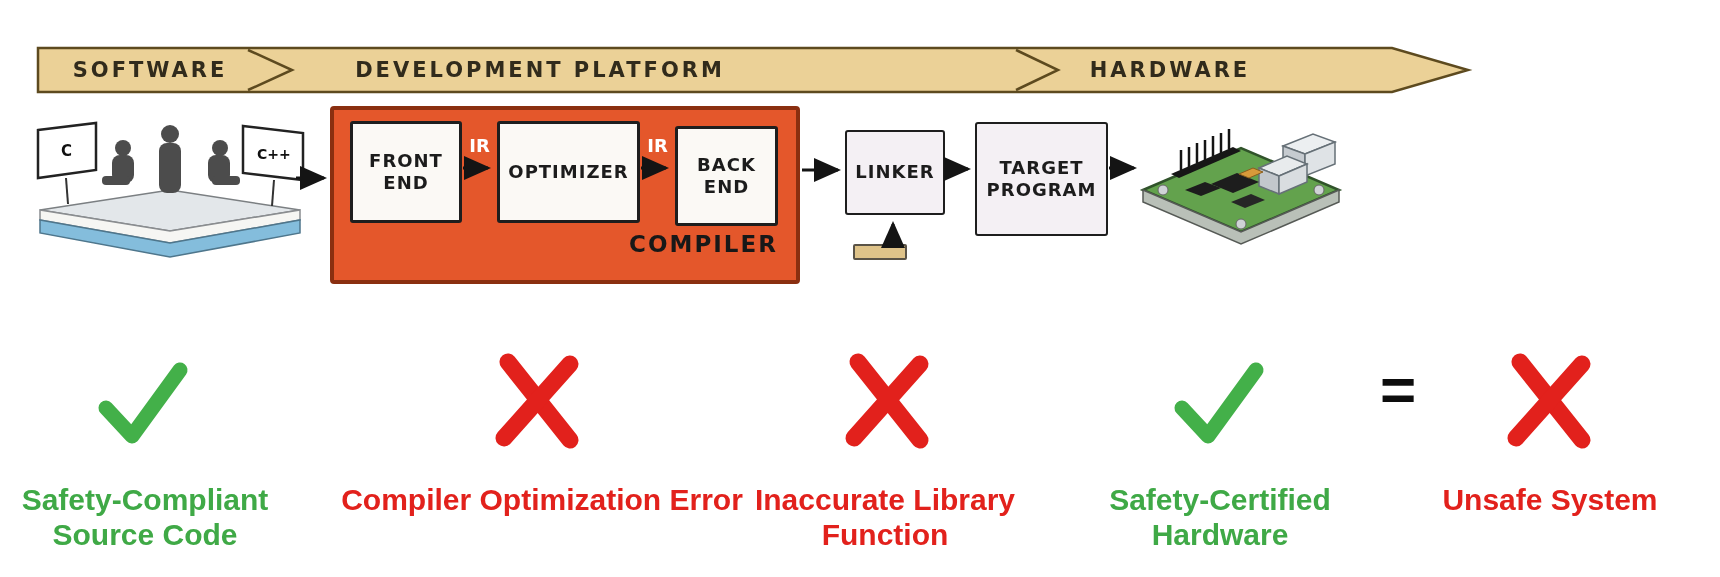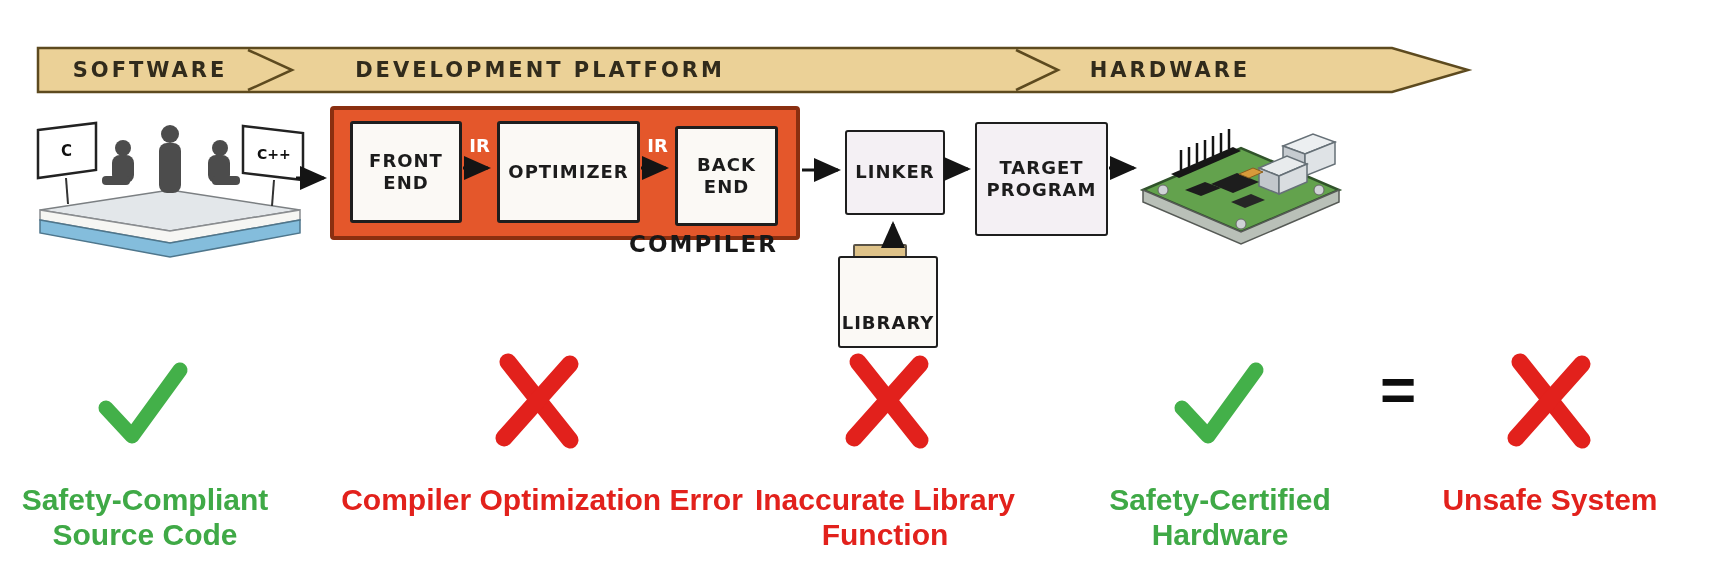--- a/index.html
+++ b/index.html
@@ -27,21 +27,21 @@
     border:3px solid #1e1e1e; border-radius:3px;
     display:flex; align-items:center; justify-content:center;
     text-align:center;
     font-family:"DejaVu Sans", sans-serif; font-weight:700;
     font-size:18px; letter-spacing:1px; color:#1c1c1c; line-height:1.25;
     padding:4px;
   }
   .outer-box { background:#f4f0f4; border-width:2.5px; }
 
   #compiler-box {
-    position:absolute; left:330px; top:88px; width:470px; height:134px;
+    position:absolute; left:330px; top:88px; width:470px; height:178px;
     background:var(--compiler-orange,#e4572b);
     border:4px solid #8a2f10; border-radius:4px;
   }
   .ir-label {
     position:absolute; top:24px; width:35px; height:24px;
     font-family:"DejaVu Sans", sans-serif; font-weight:700;
     font-size:18px; color:#ffffff; text-align:center; line-height:24px;
   }
   #compiler-label {
     position:absolute; left:282px; top:121px; width:175px;
@@ -119,21 +119,20 @@
     <div class="ir-label" style="left:306px">IR</div>
     <div class="sketch-box" style="left:341px;top:16px;width:103px;height:100px">BACK END</div>
     <div id="compiler-label">COMPILER</div>
   </div>
 
   <div class="sketch-box outer-box" style="left:845px;top:112px;width:100px;height:85px">LINKER</div>
 
   <div class="sketch-box outer-box" style="left:975px;top:104px;width:133px;height:114px">TARGET PROGRAM</div>
 
   <div id="library-tab"></div>
-  <div class="sketch-box outer-box" style="left:838px;top:238px;width:100px;height:92px;align-items:flex-end;padding-bottom:12px;background:#fbf9f5">LIBRARY</div>
 
   <svg class="abs" style="left:1135px;top:72px" width="215" height="195" viewBox="0 0 215 195">
 
     <g stroke="#141414" stroke-width="2.5">
       <line x1="46" y1="80" x2="46" y2="60"></line>
       <line x1="54" y1="77" x2="54" y2="57"></line>
       <line x1="62" y1="73" x2="62" y2="53"></line>
       <line x1="70" y1="70" x2="70" y2="50"></line>
       <line x1="78" y1="66" x2="78" y2="46"></line>
       <line x1="86" y1="63" x2="86" y2="43"></line>

